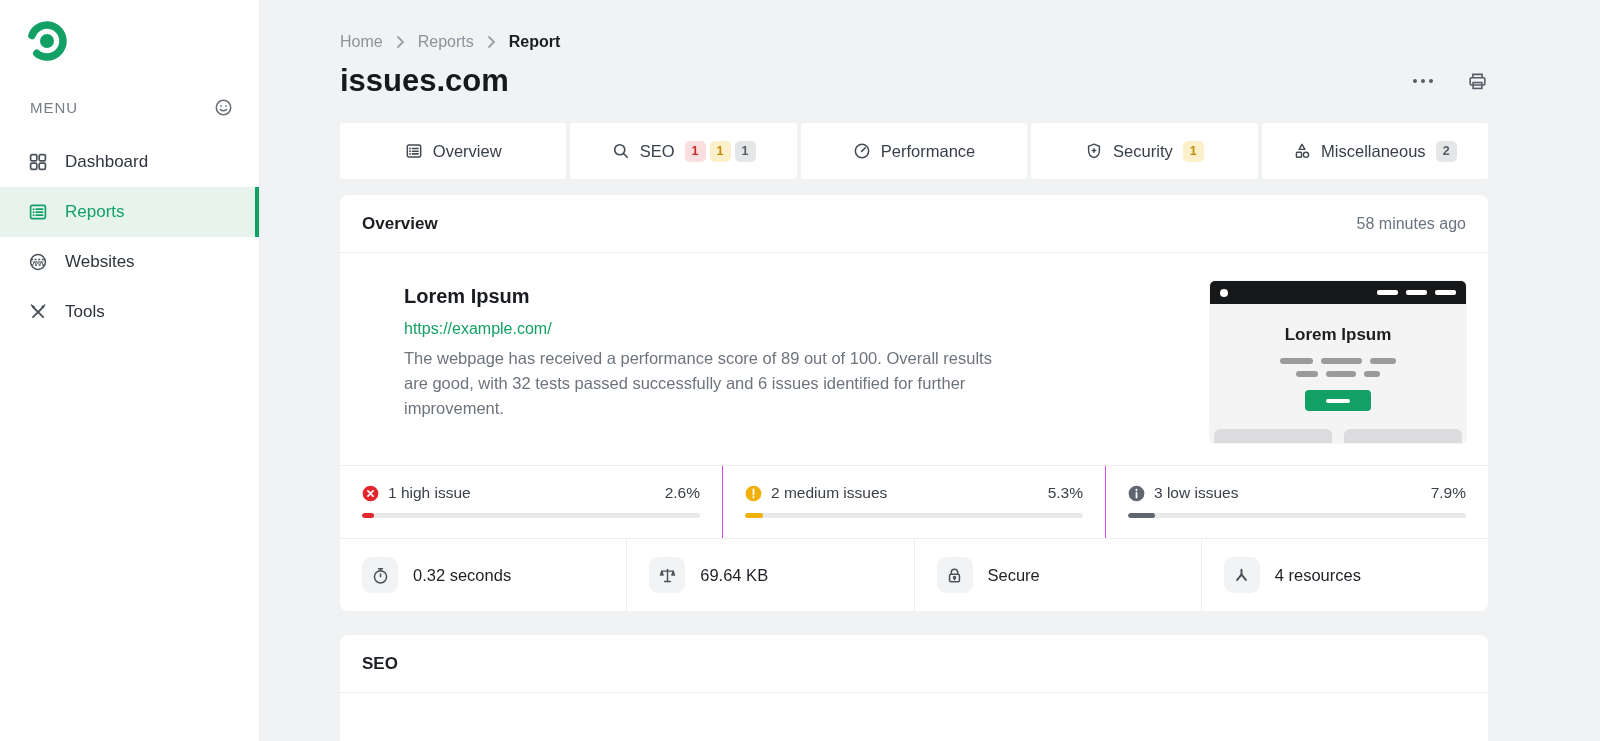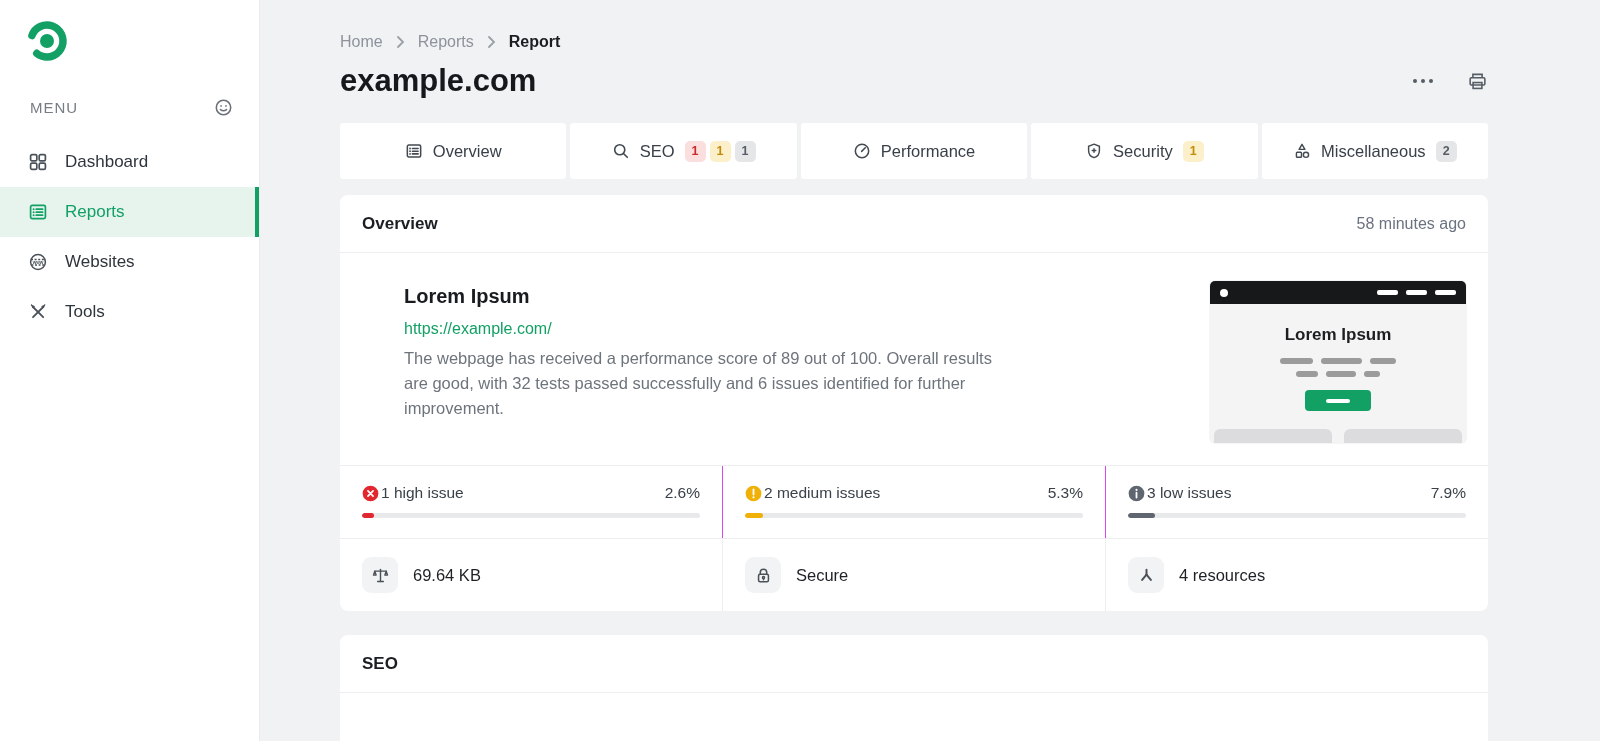--- a/index.html
+++ b/index.html
@@ -73,21 +73,21 @@
   .tl-row i { height:6px; border-radius:3px; background:#9b9b9b; display:block; }
   .thumb-btn { margin:13px auto 0; width:66px; height:21px; border-radius:4px; background:#12A065; display:flex; align-items:center; justify-content:center; }
   .thumb-btn i { width:24px; height:4px; border-radius:2px; background:#ffffff; }
   .thumb-cards { position:absolute; bottom:-8px; left:0; right:0; display:flex; gap:12px; justify-content:center; }
   .thumb-cards i { width:118px; height:22px; border-radius:6px; background:#dcdcde; }
 
   
   .stats-row { display:flex; border-top:1px solid #edeef0; }
   .stat-col { flex:1; padding:18px 22px 20px; }
   .stat-col + .stat-col { border-left:1px solid #d946ef; }
-  .stat-top { display:flex; align-items:center; gap:2px; }
+  .stat-top { display:flex; align-items:center; gap:9px; }
   .stat-label { font-size:15.5px; color:#3a4149; }
   .stat-pct { margin-left:auto; font-size:15.5px; color:#3a4149; }
   .bar { margin-top:11px; height:5px; border-radius:3px; background:#e8e9eb; overflow:hidden; }
   .fill { height:5px; border-radius:3px; min-width:12px; }
   .stat-col.high .fill { background:#e0282e; }
   .stat-col.medium .fill { background:#f0b008; }
   .stat-col.low .fill { background:#5f6670; }
   .stat-col.passed .fill { background:#2ea844; }
 
   
@@ -188,21 +188,21 @@
       <span class="crumb">Reports</span>
       <span class="crumb-sep">
         <svg width="9" height="14" viewBox="0 0 9 14" fill="none" stroke="#9aa0a8" stroke-width="1.8" stroke-linecap="round">
             <path d="M2 2 l5 5 -5 5"></path>
           </svg>
       </span>
       <span class="crumb current">Report</span>
     </div>
 
     <div class="title-row">
-      <h1 class="page-title">example.com</h1>
+      <h1 class="page-title">issues.com</h1>
       <div class="title-actions">
         <span class="dots">
             <i></i>
             <i></i>
             <i></i>
           </span>
         <span style="cursor:pointer; display:flex;">
           <svg width="21" height="21" viewBox="0 0 20 20" fill="none" stroke="#565d66" stroke-width="1.5">
             <path d="M5.6 6.4 V3.2 h8.8 v3.2"></path>
             <rect x="3" y="6.4" width="14" height="7" rx="1.2"></rect>
@@ -366,20 +366,31 @@
           </div>
           <div class="bar">
               <div class="fill" style="width: 7.9%;"></div>
             </div>
         </div>
       </div>
 
       <div class="metrics-row">
         <div class="metric-col">
           <span class="metric-ic">
+            <svg width="19" height="19" viewBox="0 0 20 20" fill="none" stroke="currentColor" stroke-width="1.6" stroke-linecap="round">
+              <circle cx="10" cy="11.4" r="6.4"></circle>
+              <line x1="10" y1="5" x2="10" y2="3.2"></line>
+              <line x1="8" y1="2.8" x2="12" y2="2.8"></line>
+              <line x1="10" y1="11.4" x2="10" y2="8.4"></line>
+            </svg>
+          </span>
+          <span class="metric-label">0.32 seconds</span>
+        </div>
+        <div class="metric-col">
+          <span class="metric-ic">
             <svg width="19" height="19" viewBox="0 0 20 20" fill="none" stroke="currentColor" stroke-width="1.5" stroke-linecap="round" stroke-linejoin="round">
               <line x1="10" y1="3.6" x2="10" y2="16.4"></line>
               <line x1="4" y1="5.4" x2="16" y2="5.4"></line>
               <path d="M4 5.4 L2.6 9.6 H5.4 Z"></path>
               <path d="M16 5.4 L14.6 9.6 H17.4 Z"></path>
               <line x1="7" y1="16.4" x2="13" y2="16.4"></line>
             </svg>
           </span>
           <span class="metric-label">69.64 KB</span>
         </div>

